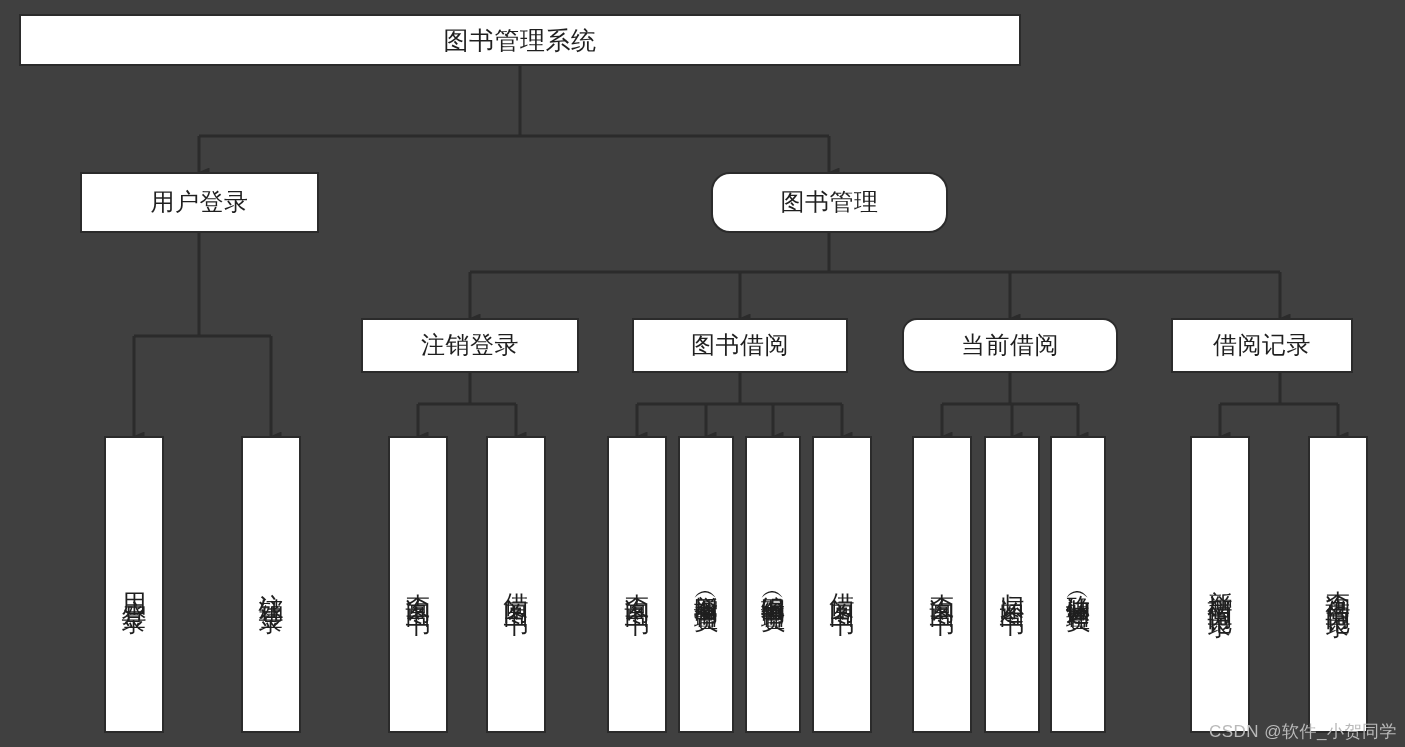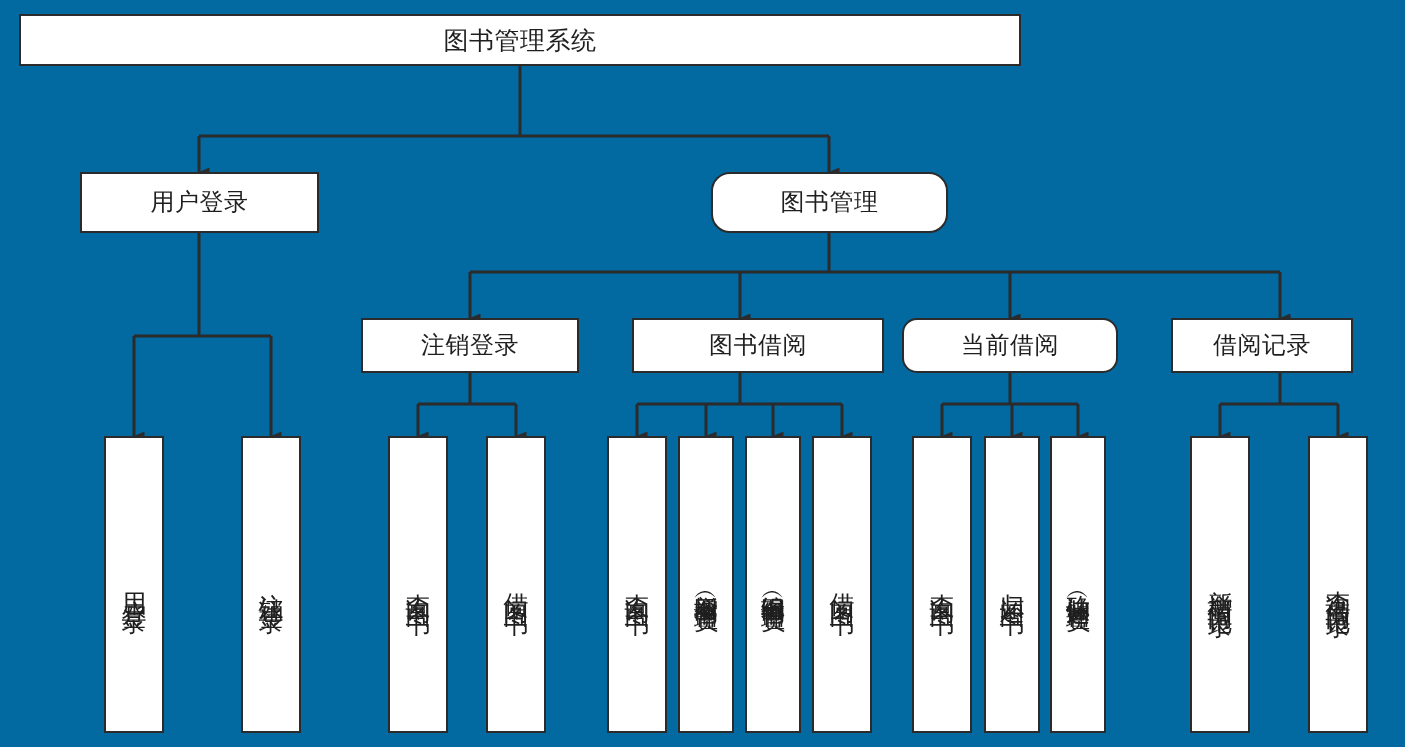--- a/index.html
+++ b/index.html
@@ -7,21 +7,21 @@
     padding: 0;
     background: #ffffff;
   }
   body {
     font-family: "Liberation Sans", "DejaVu Sans", sans-serif;
   }
   #diagram-root {
     position: relative;
     width: 1405px;
     height: 747px;
-    background: #0369a1;
+    background: #404040;
     overflow: hidden;
   }
   #diagram-svg {
     position: absolute;
     left: 0;
     top: 0;
     width: 1405px;
     height: 747px;
   }
   .node-box {
@@ -131,21 +131,21 @@
       </div>
       <div class="node-box node-h" style="left: 711px; top: 172px; width: 237px; height: 61px; border-radius: 19px;">
         <span class="node-label">图书管理</span>
       </div>
     </div>
 
   <div id="level2-layer">
       <div class="node-box node-h" style="left: 361px; top: 318px; width: 218px; height: 55px;">
         <span class="node-label">注销登录</span>
       </div>
-      <div class="node-box node-h" style="left: 632px; top: 318px; width: 252px; height: 55px;">
+      <div class="node-box node-h" style="left: 632px; top: 318px; width: 216px; height: 55px;">
         <span class="node-label">图书借阅</span>
       </div>
       <div class="node-box node-h" style="left: 902px; top: 318px; width: 216px; height: 55px; border-radius: 15px;">
         <span class="node-label">当前借阅</span>
       </div>
       <div class="node-box node-h" style="left: 1171px; top: 318px; width: 182px; height: 55px;">
         <span class="node-label">借阅记录</span>
       </div>
     </div>
 
@@ -184,13 +184,14 @@
         <span class="node-label" style="font-size: 24px; letter-spacing: 2px;">确认归还（管理员）</span>
       </div>
       <div class="node-box node-v" style="left: 1190px; top: 436px; width: 60px; height: 297px;">
         <span class="node-label" style="font-size: 25px; letter-spacing: 5px;">新增借阅记录</span>
       </div>
       <div class="node-box node-v" style="left: 1308px; top: 436px; width: 60px; height: 297px;">
         <span class="node-label" style="font-size: 25px; letter-spacing: 5px;">查询借阅记录</span>
       </div>
     </div>
 
+  <div id="watermark">CSDN @软件_小贺同学</div>
 </div>
 
 </body></html>

